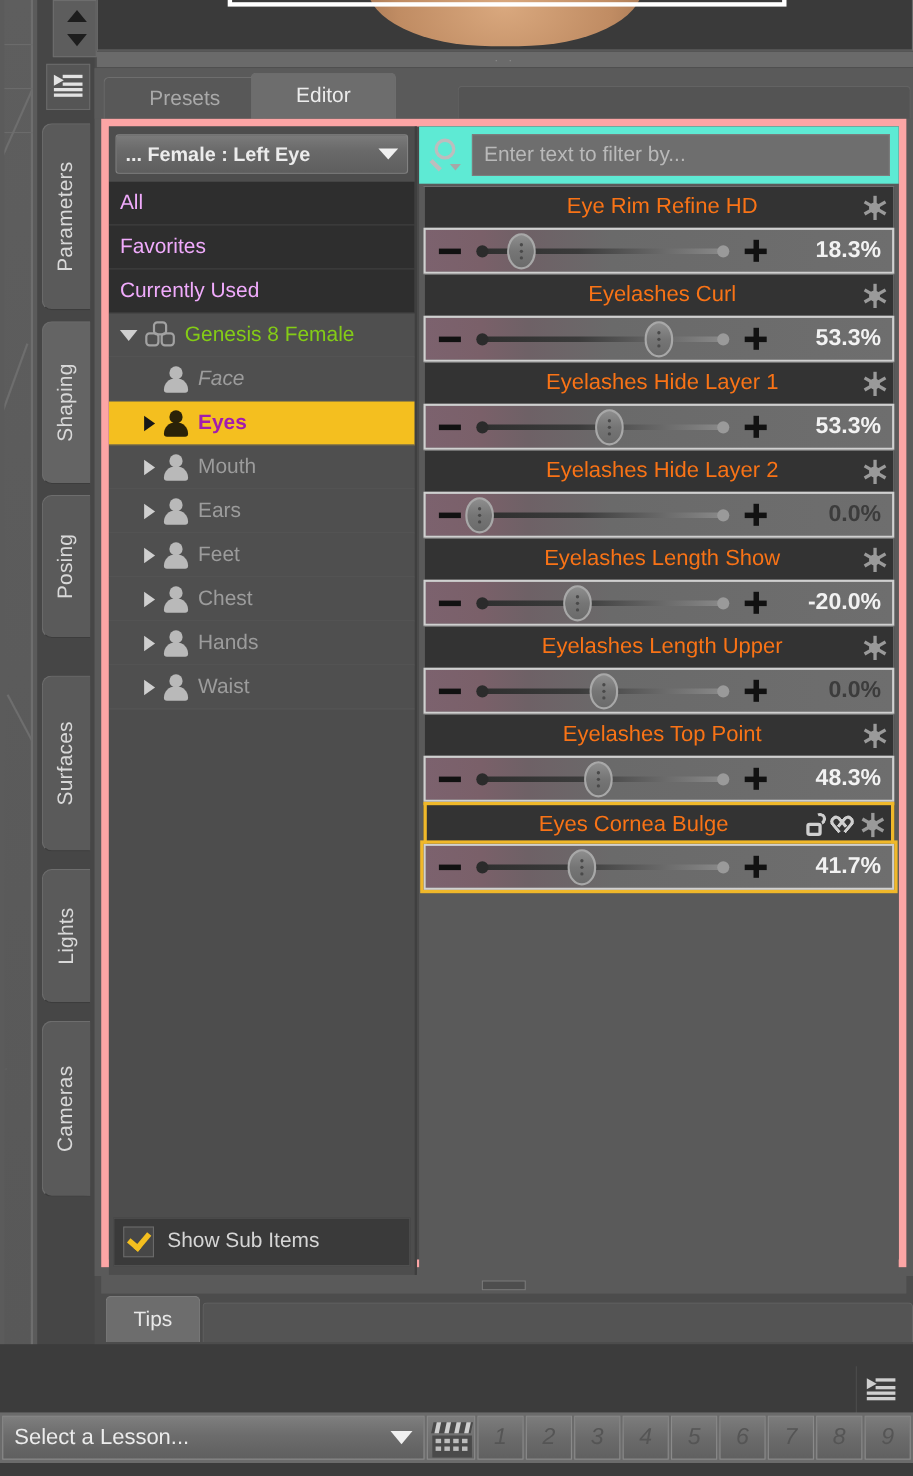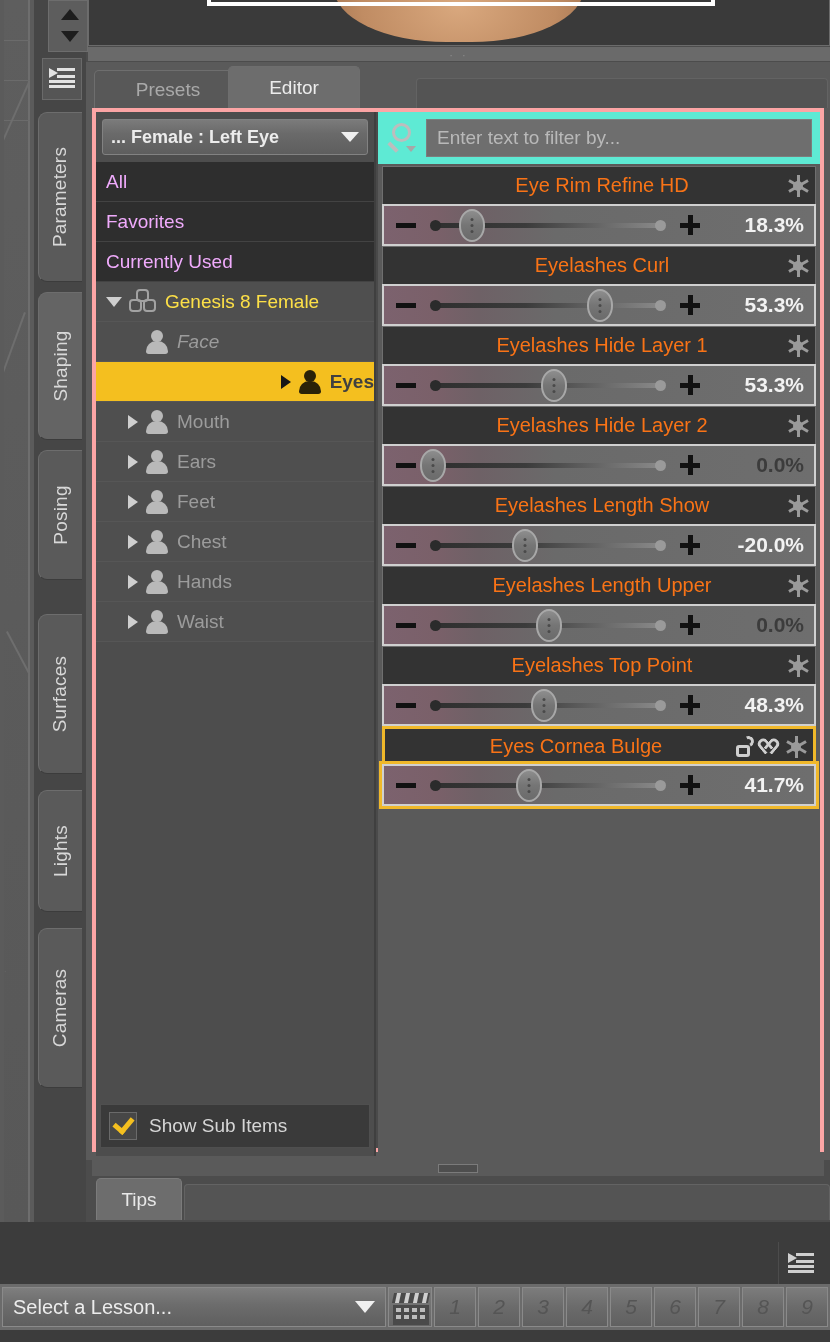--- a/index.html
+++ b/index.html
@@ -119,21 +119,21 @@
   }
   .htab.active { background:#6d6d6d; color:#ececec; top:4px; height:42px; }
   .htab-fill {
     position:absolute; left:0; top:16px; height:30px;
     background:#545454; border:1px solid #636363; border-bottom:none; border-radius:4px 4px 0 0;
   }
 
   
   .panel-body {
     position:absolute; left:6px; top:46px; width:732px; height:1044px;
-    background:#4a4a4a; border:4px solid #fca5a5;
+    background:#4a4a4a; border:7px solid #fca5a5;
   }
 
   
   .treecol {
     position:absolute; left:0; top:0; width:280px; height:1044px;
     background:#4d4d4d; border-right:2px solid #3f3f3f;
   }
   .combo {
     position:absolute; left:6px; top:7px; width:266px; height:36px;
     background:linear-gradient(180deg,#7b7b7b 0%,#6a6a6a 40%,#5e5e5e 100%);
@@ -147,22 +147,22 @@
     margin-left:4px;
   }
   .treelist { position:absolute; left:0; top:50px; width:278px; bottom:64px; overflow:hidden; }
   .trow {
     position:relative; height:40px; display:flex; align-items:center;
     font-size:19px; padding-left:10px;
     border-bottom:1px solid #565656;
   }
   .trow.dark { background:#2e2e2e; color:#f0abfc; border-bottom:1px solid #434343; }
   .trow.normal { background:#4f4f4f; color:#9c9c9c; }
-  .trow.root { background:#4f4f4f; color:#fde047; }
-  .trow.sel { background:#f4bf1f; color:#404040; font-weight:bold;justify-content:flex-end; }
+  .trow.root { background:#4f4f4f; color:#84cc16; }
+  .trow.sel { background:#f4bf1f; color:#a21caf; font-weight:bold; }
   .trow.italic { font-style:italic; }
   .arrow-r {
     width:0;height:0; margin-right:6px;
     border-top:7px solid transparent;border-bottom:7px solid transparent;border-left:10px solid #cfcfcf;
   }
   .trow.sel .arrow-r { border-left-color:#171717; }
   .arrow-d {
     width:0;height:0; margin-right:6px;
     border-left:8px solid transparent;border-right:8px solid transparent;border-top:10px solid #cfcfcf;
   }

